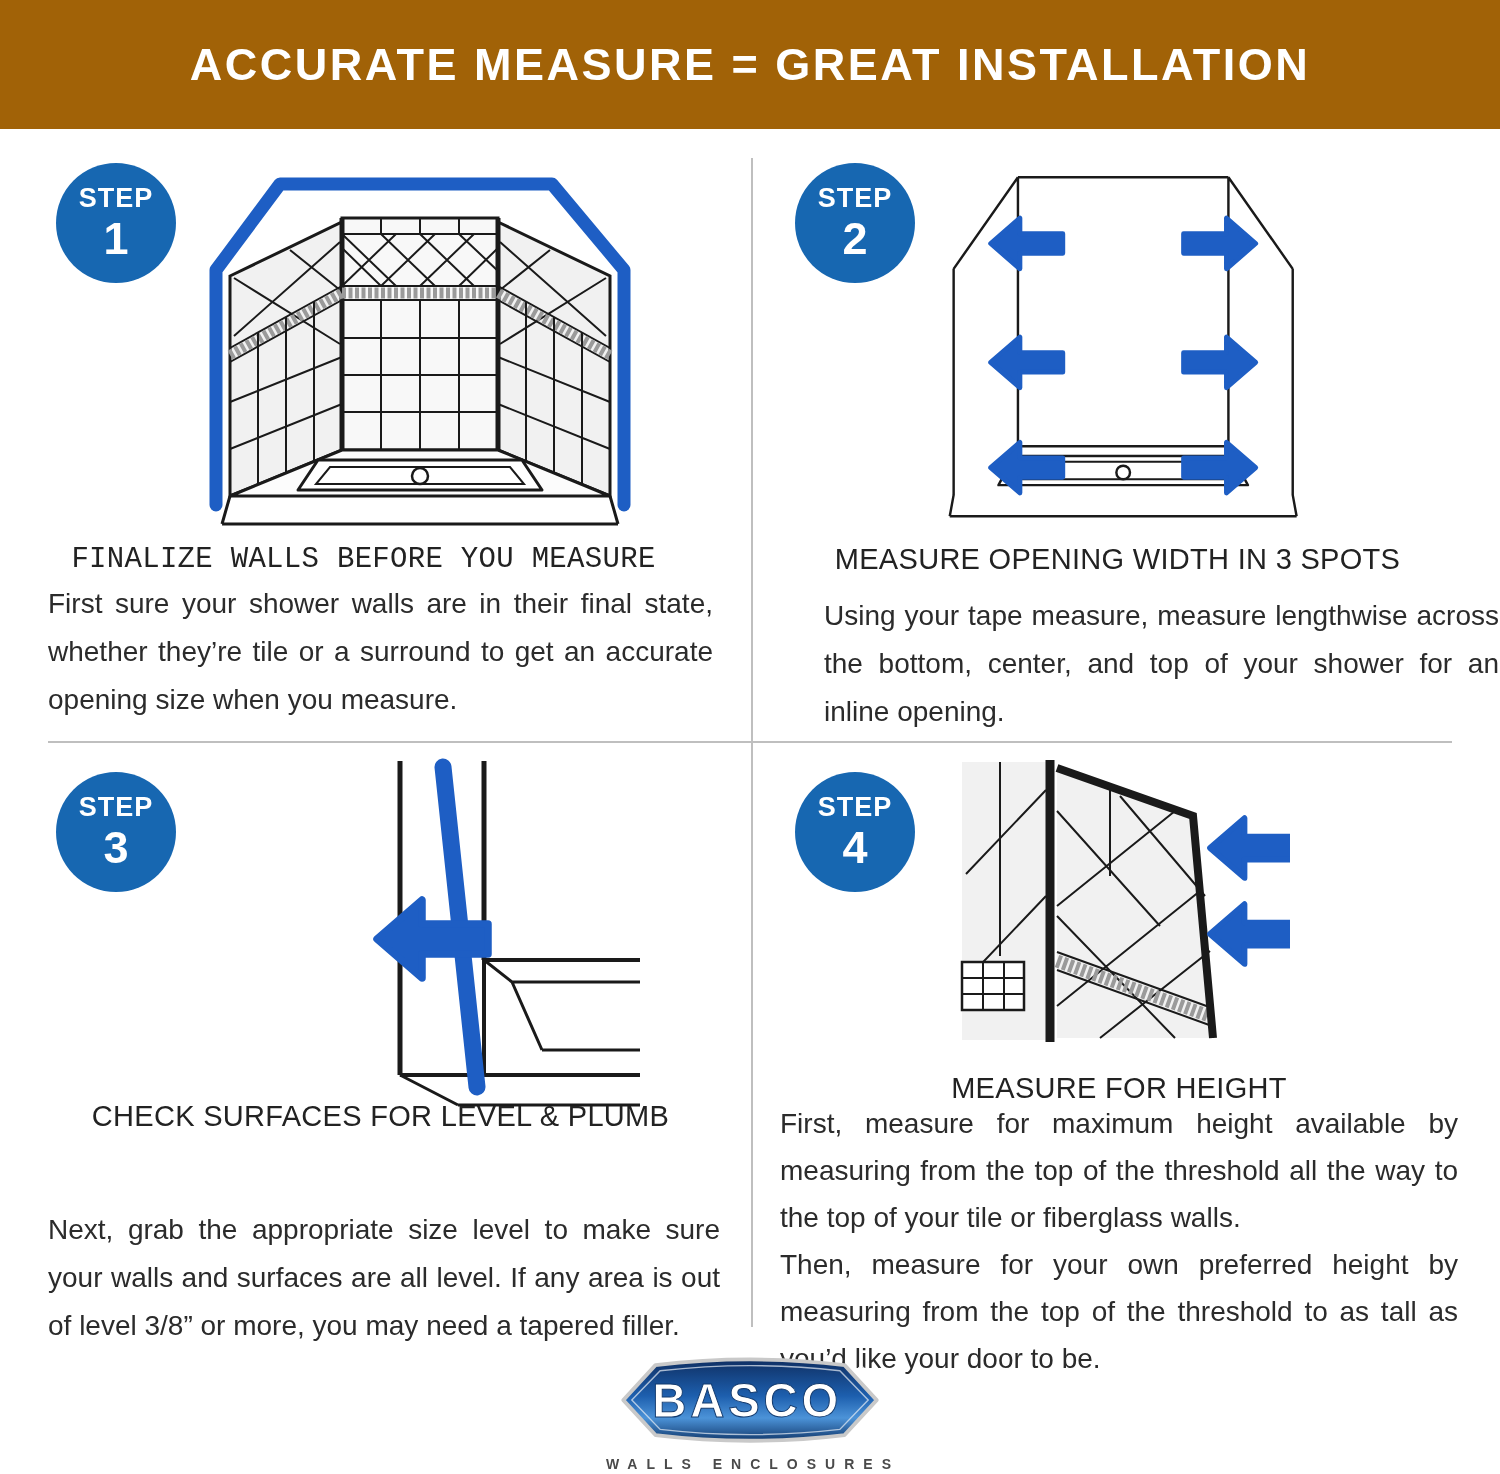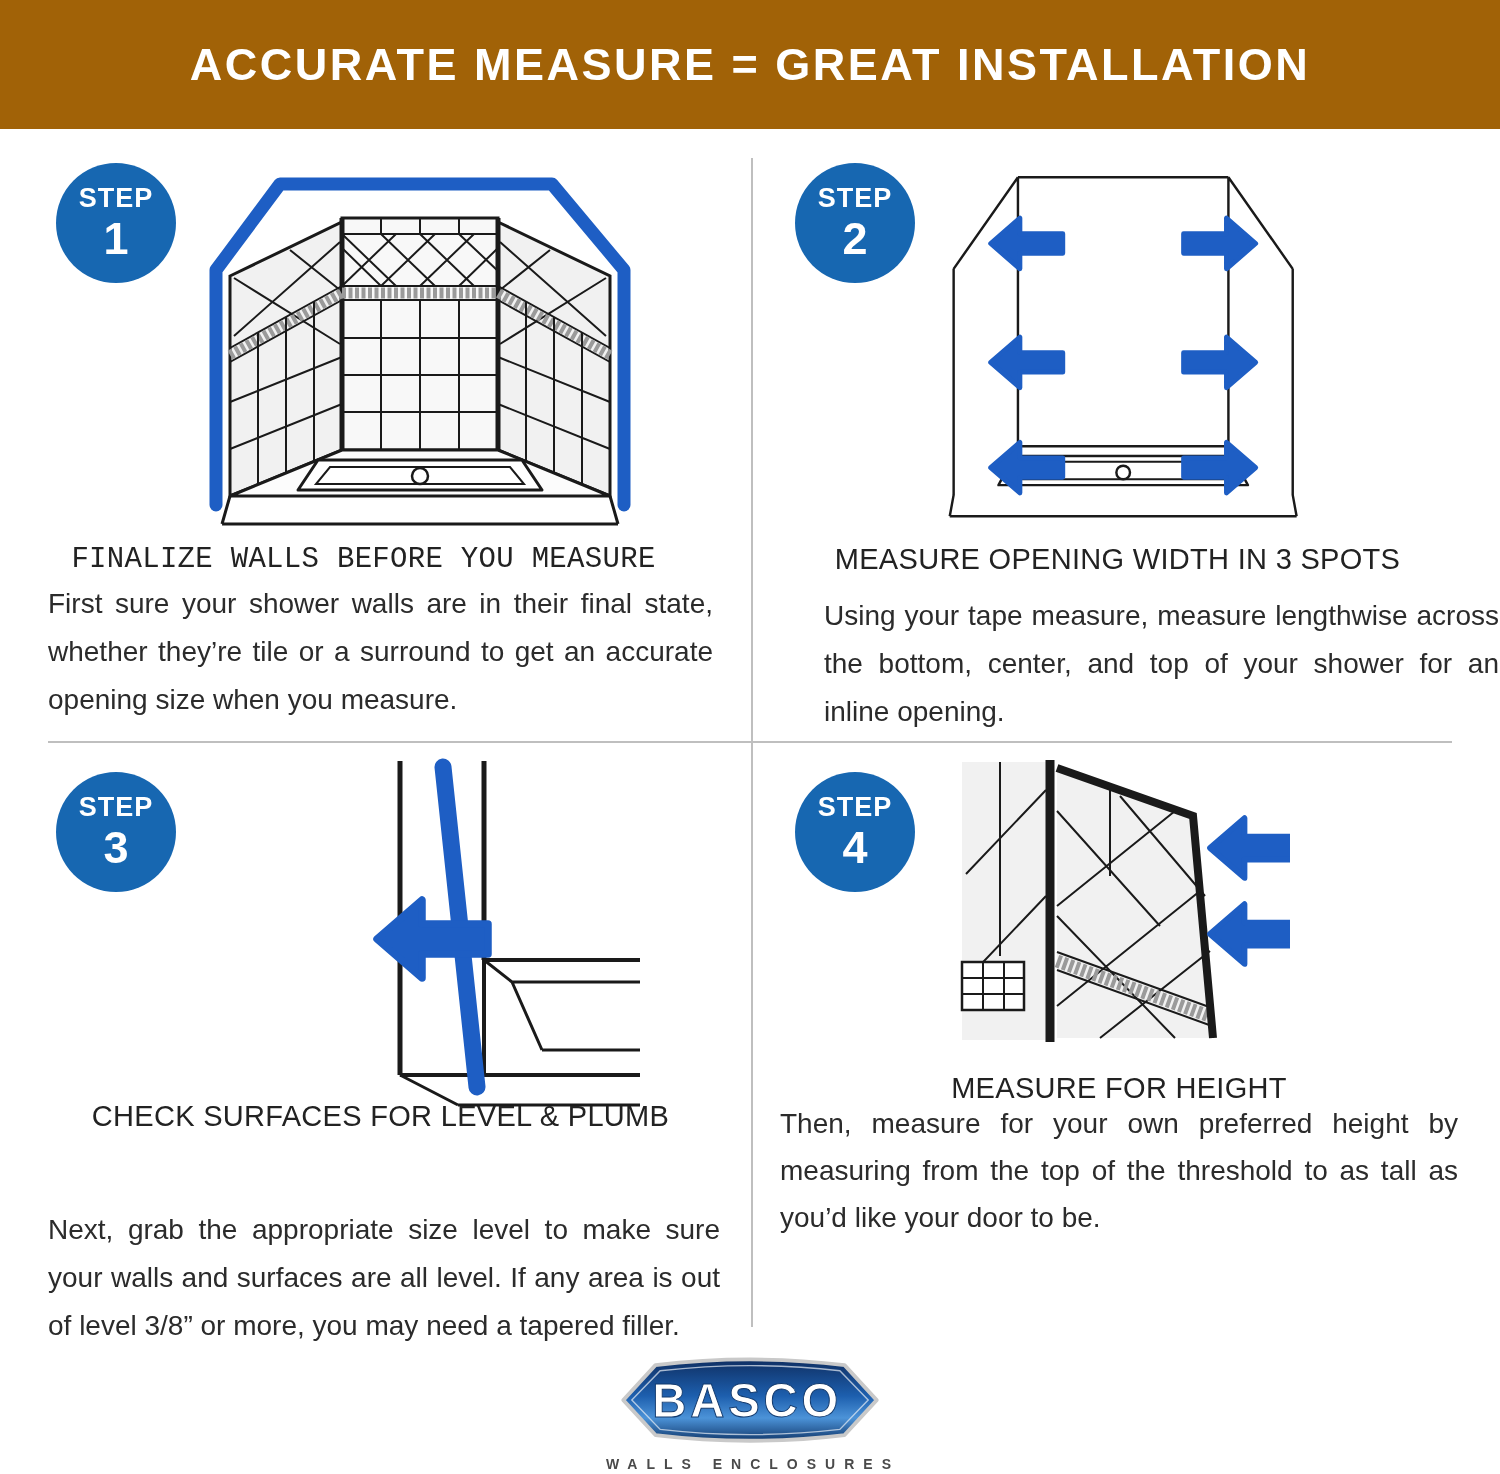--- a/index.html
+++ b/index.html
@@ -172,20 +172,21 @@
   <path class="ln" stroke-width="9" d="M90,4 V286"></path>
   <path class="ln" stroke-width="8" d="M97,12 L233,60 L253,282"></path>
   <g>
     <use href="#a4" transform="translate(296,92) scale(1.15)"></use>
     <use href="#a4" transform="translate(296,178) scale(1.15)"></use>
   </g>
 </svg>
 
 <div class="step-heading" id="head4">MEASURE FOR HEIGHT</div>
 <div class="step-body" id="body4">
+  <p>First, measure for maximum height available by measuring from the top of the threshold all the way to the top of your tile or fiberglass walls.</p>
   <p>Then, measure for your own preferred height by measuring from the top of the threshold to as tall as you’d like your door to be.</p>
 </div>
 
 <div class="logo-wrap">
   <svg class="logo-badge" viewBox="0 0 280 110">
     <defs>
       <linearGradient id="lg" x1="0" y1="0" x2="0" y2="1">
         <stop offset="0" stop-color="#0f2f63"></stop>
         <stop offset="0.45" stop-color="#1d5fae"></stop>
         <stop offset="0.72" stop-color="#4c93d8"></stop>

